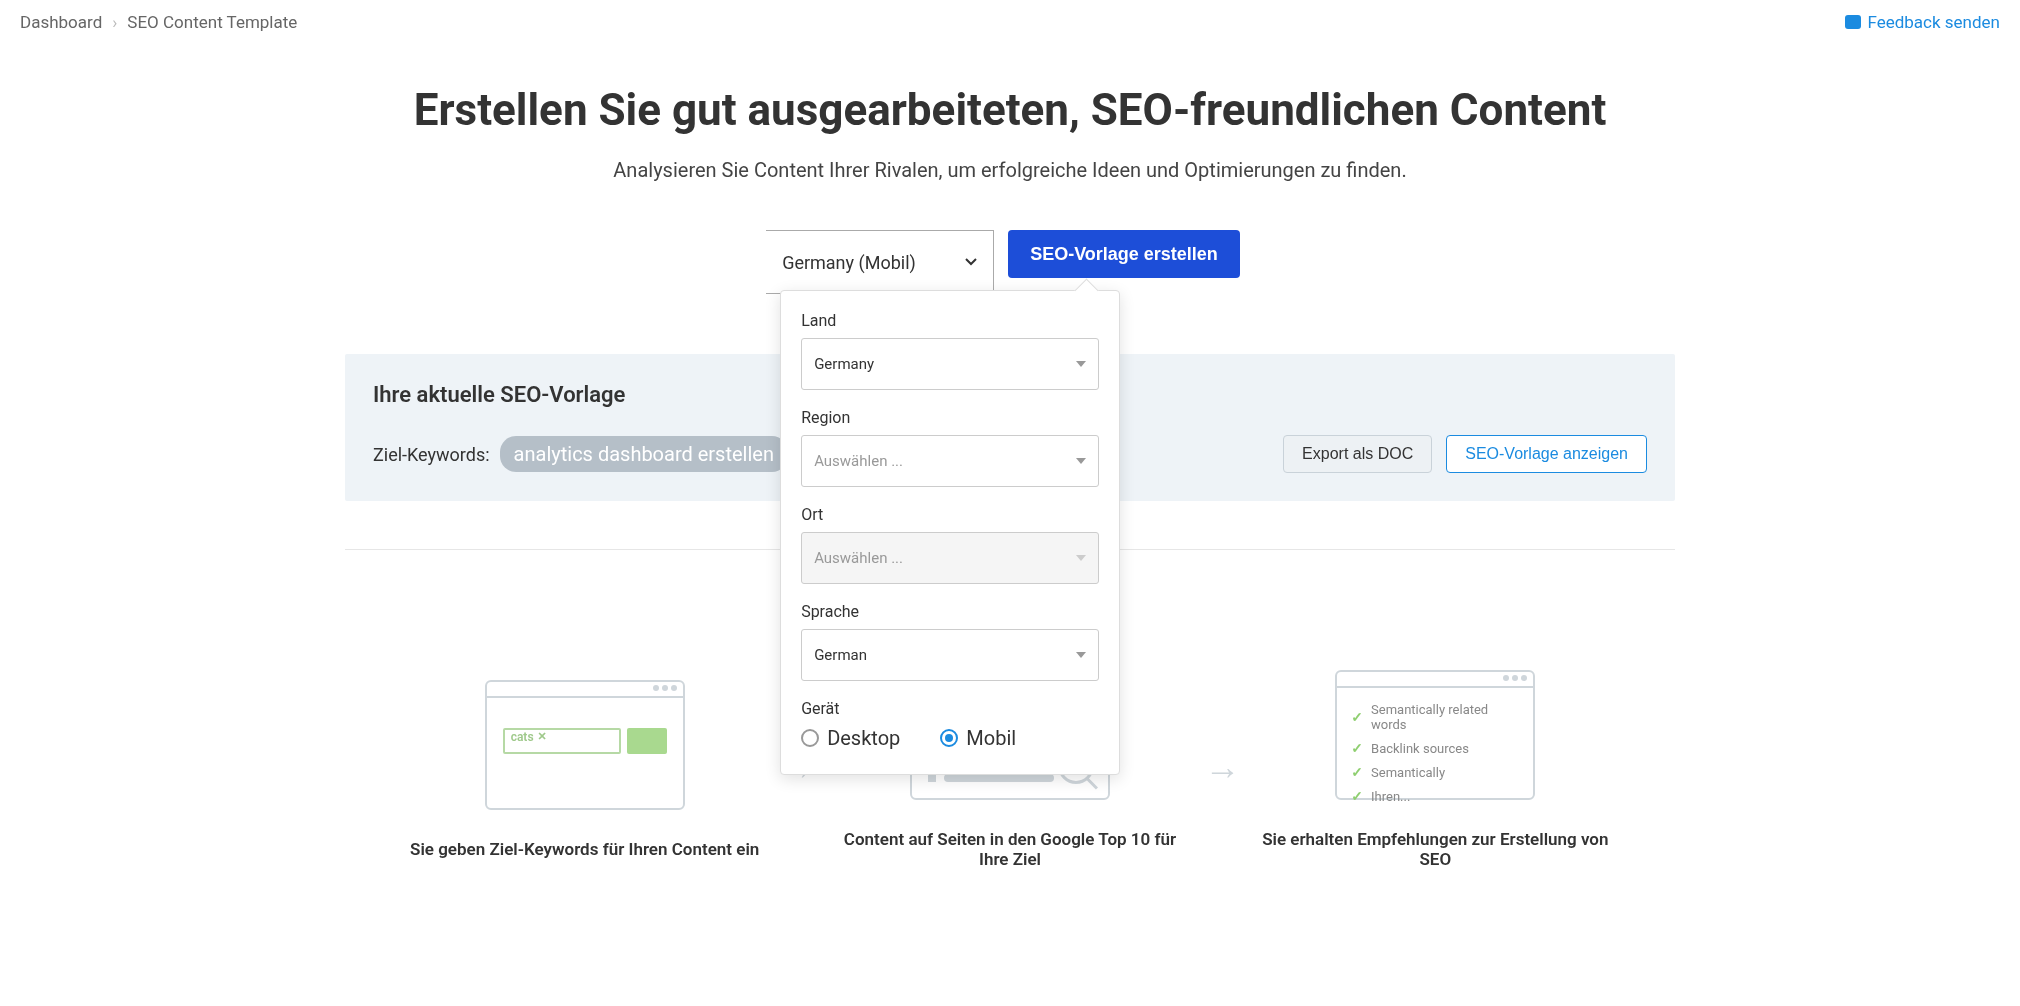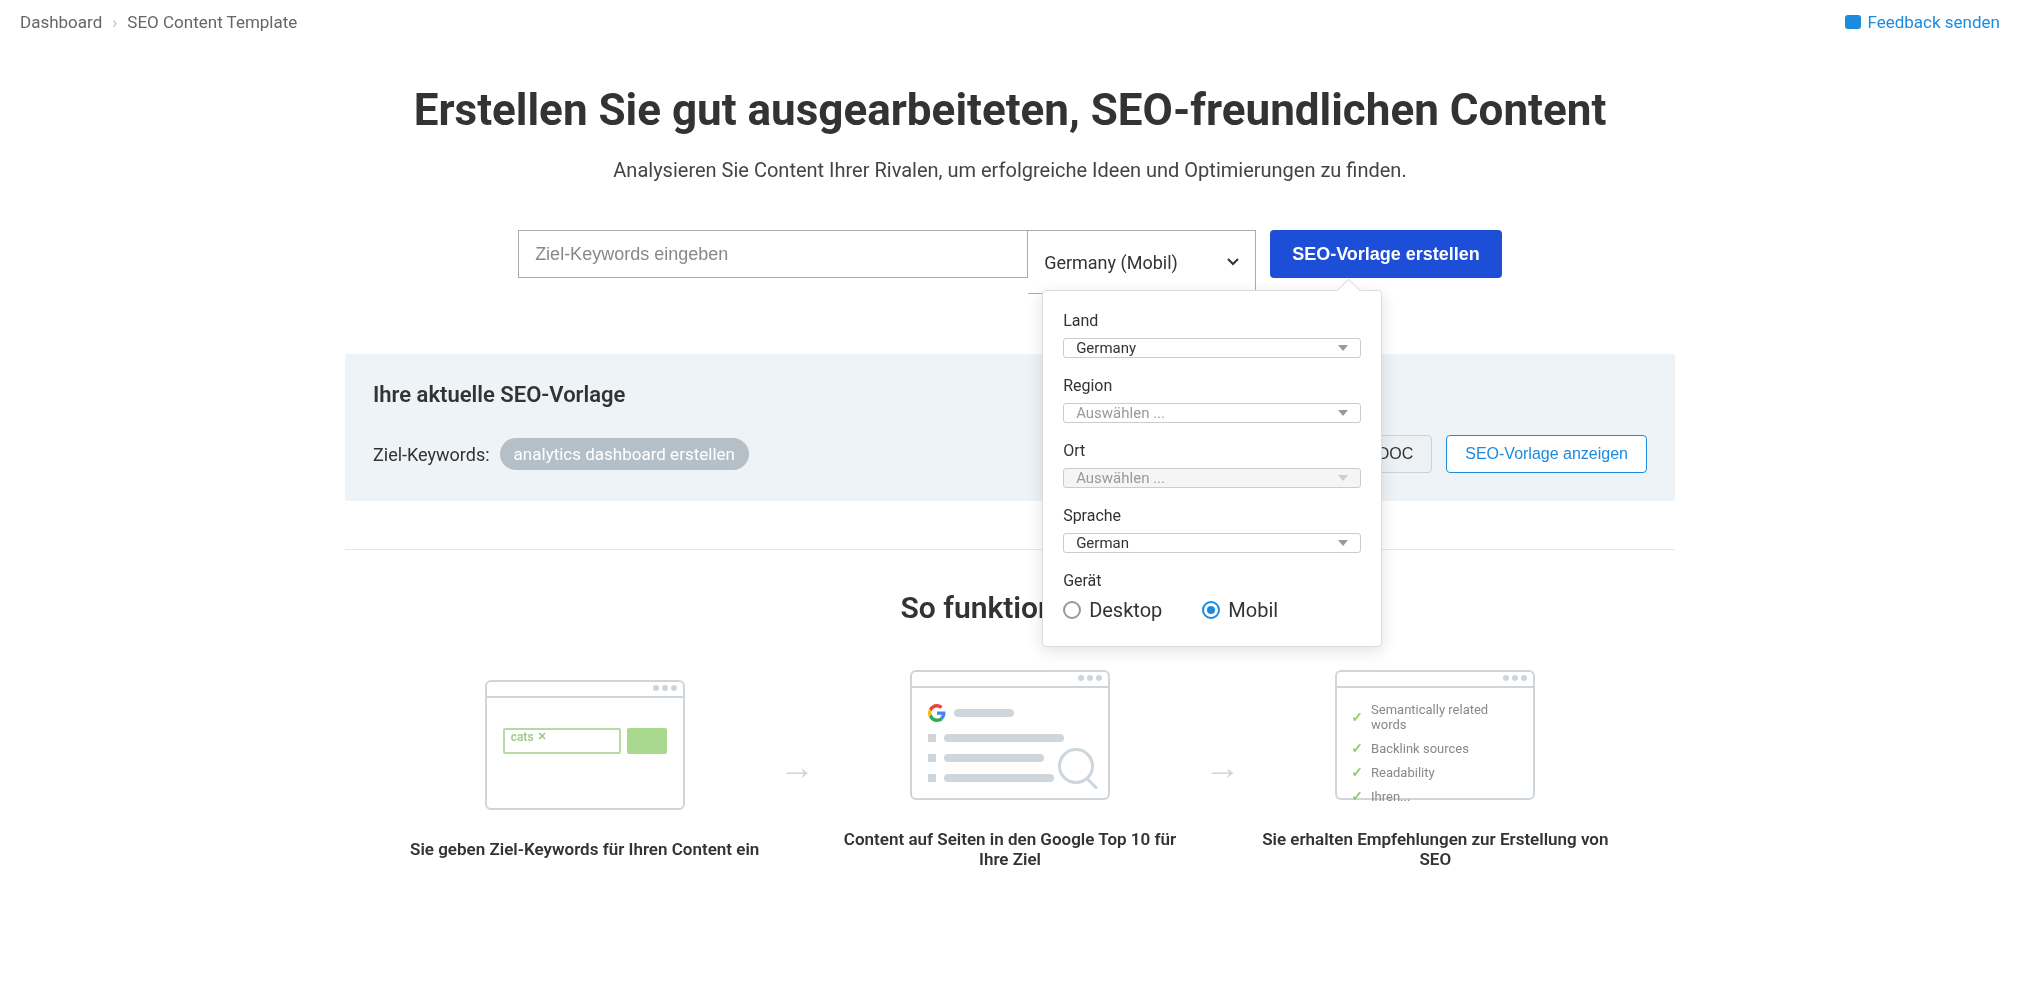--- a/index.html
+++ b/index.html
@@ -126,21 +126,21 @@
     width: 16px; height: 16px;
     background: #fff;
     border-left: 1px solid #ddd;
     border-top: 1px solid #ddd;
     transform: rotate(45deg);
   }
   .dd-wrap { position: relative; }
   .dd-field-label { font-size: 16px; color: #333; margin-bottom: 8px; }
   .dd-select {
     width: 100%;
-    height: 20px;
+    height: 52px;
     border: 1px solid #ccc;
     border-radius: 3px;
     display: flex;
     align-items: center;
     justify-content: space-between;
     padding: 0 12px;
     margin-bottom: 18px;
     font-size: 15px;
     cursor: pointer;
     background: #fff;
@@ -184,21 +184,21 @@
     align-items: center;
     justify-content: space-between;
     margin-top: 28px;
   }
   .kw-chips { display:flex; align-items:center; gap:10px; font-size:18px; }
   .chip {
     background: #b5bfc8;
     color: #fff;
     padding: 6px 14px;
     border-radius: 16px;
-    font-size: 17px;
+    font-size: 20px;
   }
   .panel-actions { display:flex; gap:14px; }
   .btn-secondary {
     height: 38px;
     background: #edf1f4;
     border: 1px solid #c9d2d9;
     border-radius: 4px;
     padding: 0 18px;
     font-size: 16px;
     color: #333;
@@ -305,21 +305,20 @@
   </div>
 </div>
 
 <div class="container">
   <div class="hero">
     <h1>Erstellen Sie gut ausgearbeiteten, SEO-freundlichen Content</h1>
     <p>Analysieren Sie Content Ihrer Rivalen, um erfolgreiche Ideen und Optimierungen zu finden.</p>
   </div>
 
   <div class="search-row">
-    <input class="kw-input" placeholder="Ziel-Keywords eingeben" style="">
     <div class="dd-wrap">
       <div class="region-dd">
         <span>Germany (Mobil)</span>
         <span class="chevron-down">
           <svg viewBox="0 0 12 8" width="12" height="8">
               <path d="M1 1l5 5 5-5" stroke="#333" stroke-width="2" fill="none"></path>
             </svg>
         </span>
       </div>
 
@@ -473,21 +472,21 @@
             <div class="check-row">
                 <span class="check">✓</span>
                 <span>Semantically related words</span>
               </div>
             <div class="check-row">
                 <span class="check">✓</span>
                 <span>Backlink sources</span>
               </div>
             <div class="check-row">
                 <span class="check">✓</span>
-                <span>Readability</span>
+                <span>Semantically</span>
               </div>
             <div class="check-row">
                 <span class="check">✓</span>
                 <span>Ihren...</span>
               </div>
           </div>
         </div>
       </div>
       <div class="step-caption">Sie erhalten Empfehlungen zur Erstellung von SEO</div>
     </div>

